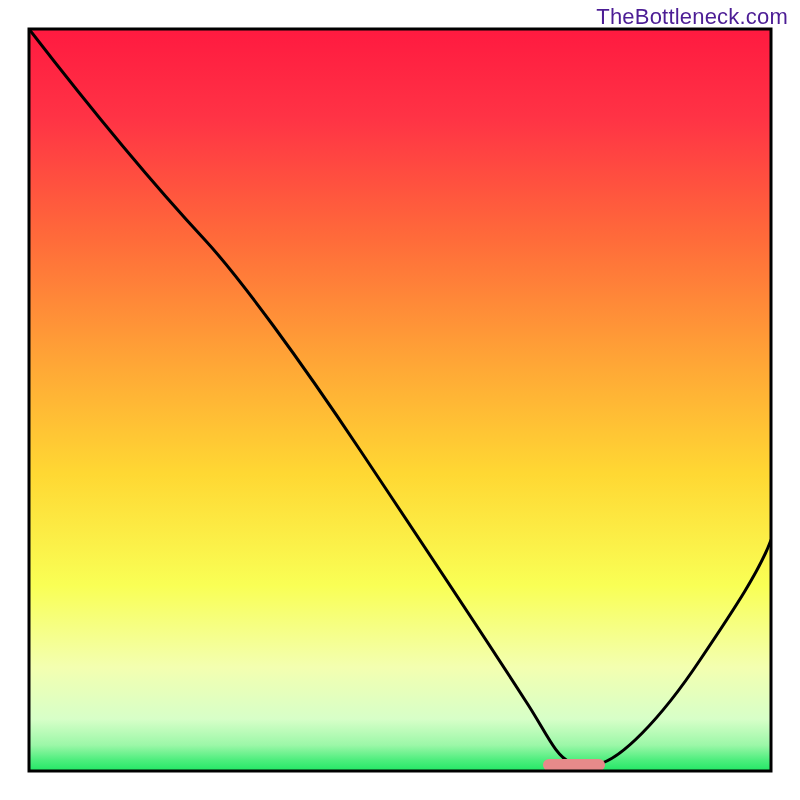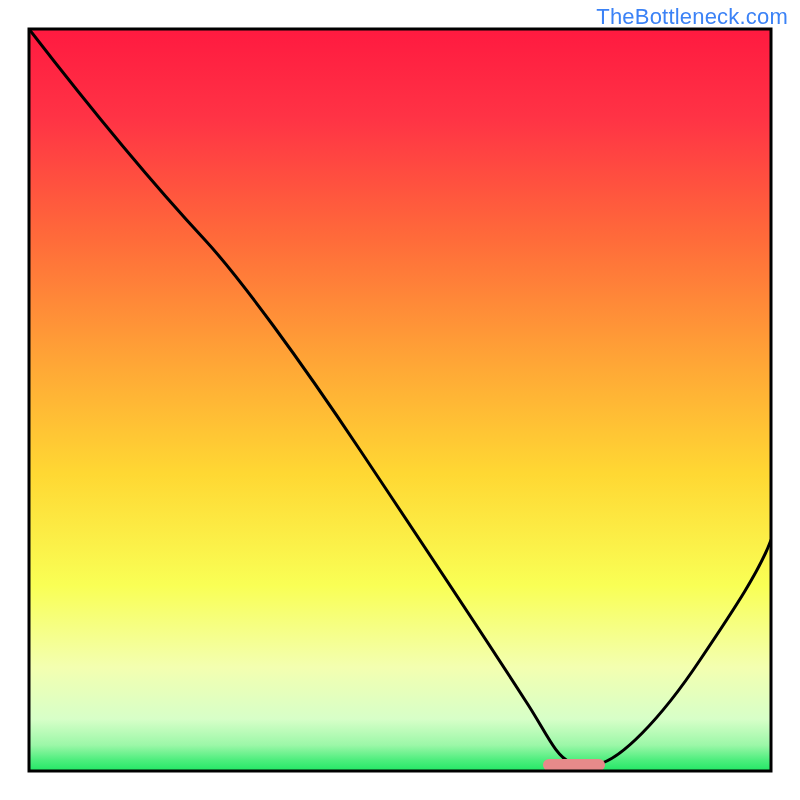--- a/index.html
+++ b/index.html
@@ -14,21 +14,21 @@
     position: relative;
     width: 800px;
     height: 800px;
   }
   .watermark {
     position: absolute;
     top: 4px;
     right: 12px;
     font-size: 22px;
     font-weight: 500;
-    color: #3b82f6;
+    color: #4c1d95;
     letter-spacing: 0.2px;
   }
   svg {
     display: block;
   }
 </style>
 </head>
 <body>
 
 <div class="container">

